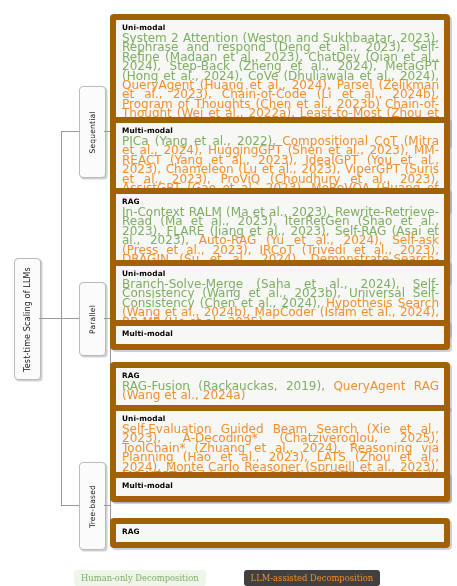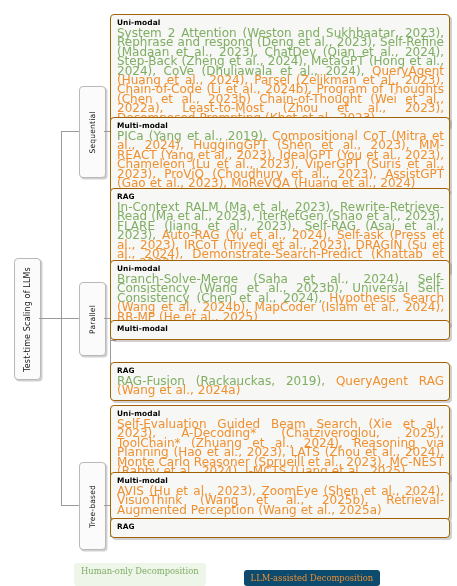--- a/index.html
+++ b/index.html
@@ -34,21 +34,21 @@
   }
   #root-node span{font-size:8px;}
 
   
   .card{
     position:absolute;
     left:110px;
     width:340px;
     box-sizing:border-box;
     background:#f7f7f5;
-    border:1px solid #a16207;
+    border:6px solid #a16207;
     border-radius:4px;
     box-shadow:2px 2px 0 rgba(120,120,120,.35);
     padding:3px 5px 4px 6px;
   }
   .card-title{
     font-size:7.4px;
     font-weight:bold;
     color:#000000;
     line-height:10px;
     margin-bottom:1px;
@@ -74,21 +74,21 @@
     left:74px;
   }
   .legend-chip{
     font-family:"DejaVu Serif","Liberation Serif",serif;
     font-size:8.4px;
     padding:3px 7px 3px 7px;
     border-radius:3px;
     white-space:nowrap;
   }
   .legend-green{background:#eef5e9;color:#7fae63;}
-  .legend-orange{background:#0c4a6e;color:#ef9030;margin-top:7px;}
+  .legend-orange{background:#404040;color:#ef9030;}
 </style>
 </head>
 <body>
 
 <div id="tree">
 
   <div class="vnode" id="root-node" style="left:14px;top:258px;width:25px;height:120px;">
     <span>Test-time Scaling of LLMs</span>
   </div>
 
@@ -128,21 +128,21 @@
   <div class="card" style="top:14px;">
     <div class="card-title">Uni-modal</div>
     <div class="card-body">
       <span class="g">System 2 Attention (Weston and Sukhbaatar, 2023), Rephrase and respond (Deng et al., 2023), Self-Refine (Madaan et al., 2023), ChatDev (Qian et al., 2024), Step-Back (Zheng et al., 2024), MetaGPT (Hong et al., 2024), CoVe (Dhuliawala et al., 2024), </span><span class="o">QueryAgent (Huang et al., 2024), Parsel (Zelikman et al., 2023), Chain-of-Code (Li et al., 2024b), Program of Thoughts (Chen et al., 2023b)  Chain-of-Thought (Wei et al., 2022a), Least-to-Most (Zhou et al., 2023), Decomposed Prompting (Khot et al., 2023)</span>
     </div>
   </div>
 
   <div class="card" style="top:117px;">
     <div class="card-title">Multi-modal</div>
     <div class="card-body">
-      <span class="g">PICa (Yang et al., 2019), </span><span class="o">  Compositional CoT (Mitra et al., 2024), HuggingGPT (Shen et al., 2023), MM-REACT (Yang et al., 2023), IdealGPT (You et al., 2023), Chameleon (Lu et al., 2023),  ViperGPT (Suris et al., 2023), ProViQ (Choudhury et al., 2023), AssistGPT (Gao et al., 2023), MoReVQA (Huang et al., 2024)</span>
+      <span class="g">PICa (Yang et al., 2022), </span><span class="o">  Compositional CoT (Mitra et al., 2024), HuggingGPT (Shen et al., 2023), MM-REACT (Yang et al., 2023), IdealGPT (You et al., 2023), Chameleon (Lu et al., 2023),  ViperGPT (Suris et al., 2023), ProViQ (Choudhury et al., 2023), AssistGPT (Gao et al., 2023), MoReVQA (Huang et al., 2024)</span>
     </div>
   </div>
 
   <div class="card" style="top:188px;">
     <div class="card-title">RAG</div>
     <div class="card-body">
       <span class="g">In-Context RALM (Ma et al., 2023), Rewrite-Retrieve-Read (Ma et al., 2023), IterRetGen (Shao et al., 2023), FLARE (Jiang et al., 2023), Self-RAG (Asai et al., 2023), </span><span class="o">Auto-RAG (Yu et al., 2024), Self-ask (Press et al., 2023), IRCoT (Trivedi et al., 2023), DRAGIN (Su et al., 2024), Demonstrate-Search-Predict (Khattab et al., 2022)</span>
     </div>
   </div>
 
@@ -166,23 +166,20 @@
 
   <div class="card" style="top:405px;">
     <div class="card-title">Uni-modal</div>
     <div class="card-body">
       <span class="o">Self-Evaluation Guided Beam Search (Xie et al., 2023), A-Decoding* (Chatziveroglou, 2025), ToolChain* (Zhuang et al., 2024), Reasoning via Planning (Hao et al., 2023), LATS (Zhou et al., 2024), Monte Carlo Reasoner (Sprueill et al., 2023), MC-NEST (Rabby et al., 2024), I-MCTS (Liang et al., 2025)</span>
     </div>
   </div>
 
   <div class="card" style="top:472px;">
     <div class="card-title">Multi-modal</div>
-    <div class="card-body">
-      <span class="o">AVIS (Hu et al., 2023), ZoomEye (Shen et al., 2024), VisuoThink (Wang et al., 2025b), Retrieval-Augmented Perception (Wang et al., 2025a)</span>
-    </div>
   </div>
 
   <div class="card" style="top:518px;">
     <div class="card-title">RAG</div>
   </div>
 
   <div class="legend">
     <div class="legend-chip legend-green">Human-only Decomposition</div>
     <div class="legend-chip legend-orange">LLM-assisted Decomposition</div>
   </div>

